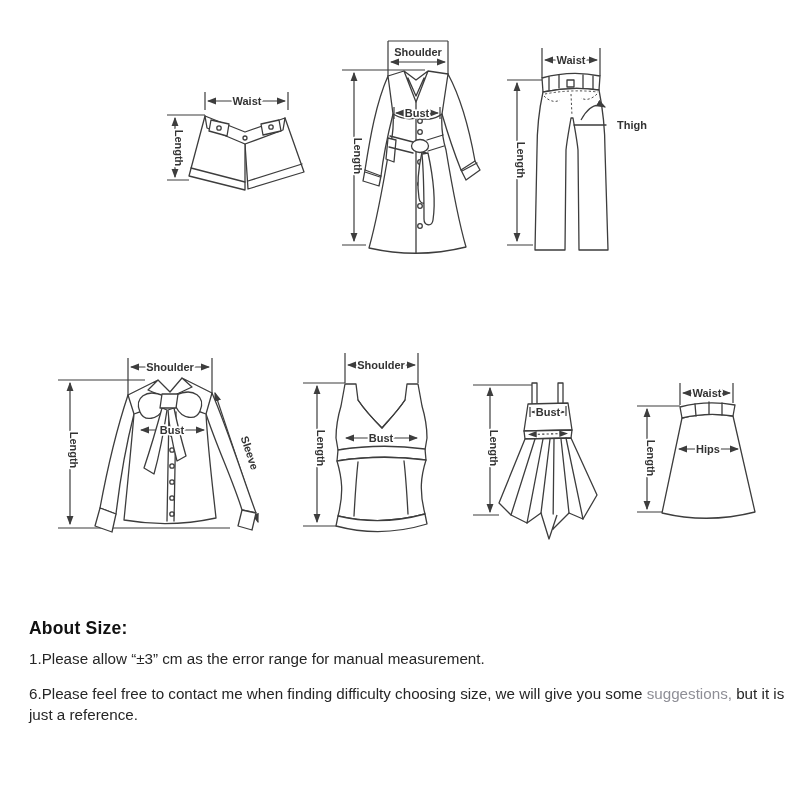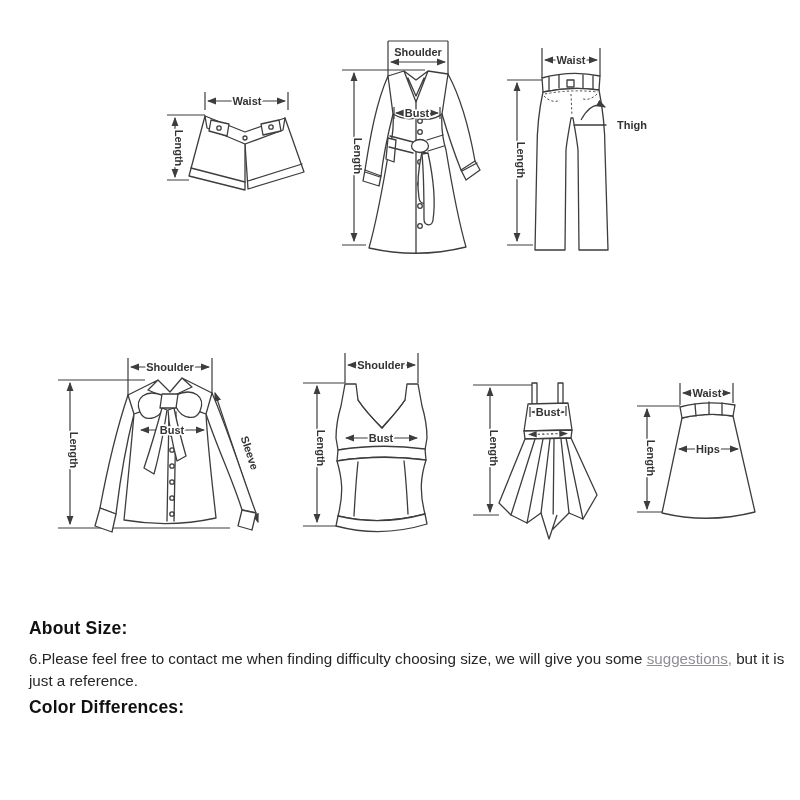--- a/index.html
+++ b/index.html
@@ -18,21 +18,21 @@
   
   .lbl {
     font-family:"Liberation Sans", sans-serif; font-size:11px; font-weight:700;
     fill:#333333; text-anchor:middle;
     paint-order:stroke; stroke:#ffffff; stroke-width:3.5px; stroke-linejoin:round;
   }
   .text-block { position:absolute; left:29px; top:586px; width:762px; color:#262626;margin-top:32px; }
   .text-block h2 { font-size:17.5px; font-weight:700; margin:0 0 9px 0; color:#111; letter-spacing:.2px; }
   .text-block p  { font-size:15.2px; margin:0 0 13px 0; line-height:1.42; }
   .text-block p.tight { margin-bottom:6px; }
-  .gray-word { color:#8e8e96;text-decoration:underline; }
+  .gray-word { color:#8e8e96; }
 </style>
 </head>
 <body>
 
 <div class="canvas">
 
   <svg width="0" height="0" style="position:absolute">
     <defs>
       <marker id="arr" viewBox="0 0 8 6" refX="7" refY="3" markerWidth="8" markerHeight="6" orient="auto-start-reverse">
         <path d="M0,0 L8,3 L0,6 Z" fill="#3d3d3d"></path>
@@ -204,17 +204,17 @@
 
     <path class="m" d="M70,15 L70,37 M123,15 L123,35"></path>
     <line class="m" x1="73" y1="25" x2="120" y2="25" marker-start="url(#arr)" marker-end="url(#arr)"></line>
     <text class="lbl" x="97" y="29">Waist</text>
     <text class="lbl" x="98" y="85">Hips</text>
     <text class="lbl" x="37" y="90" transform="rotate(90 37 90)">Length</text>
   </svg>
 
   <div class="text-block">
     <h2>About Size:</h2>
+    <p>1.Please allow “±3” cm as the error range for manual measurement.</p>
     <p class="tight"><span>6.Please feel free to contact me when finding difficulty choosing size, we will give you some </span><span class="gray-word">suggestions,</span><span> but it is just a reference.</span></p>
-    <h2>Color Differences:</h2>
   </div>
 
 </div>
 
 </body></html>

